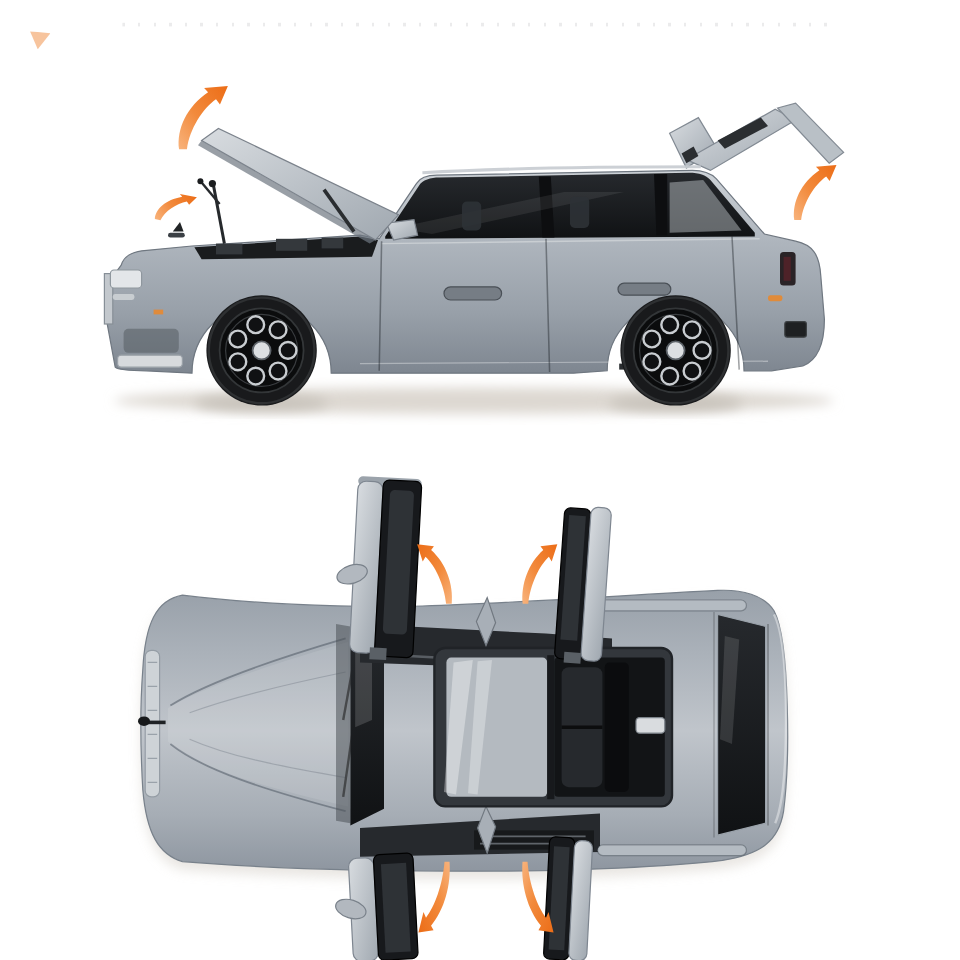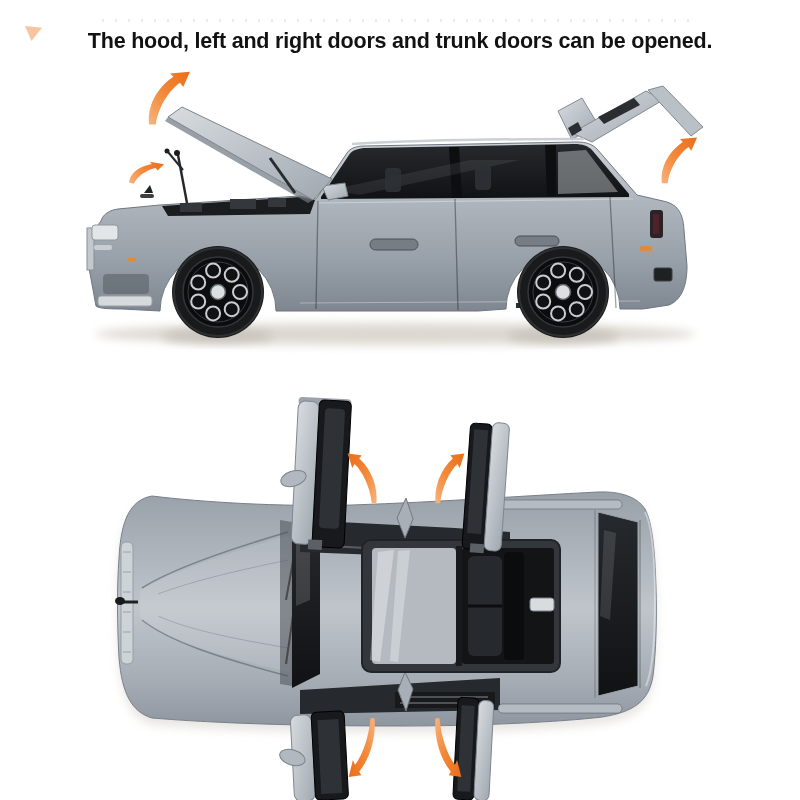--- a/index.html
+++ b/index.html
@@ -27,21 +27,20 @@
   }
   svg{position:absolute;left:0;top:0;}
 </style>
 </head>
 <body>
 
 <div class="canvas">
 
   <div class="corner-mark"></div>
   <div class="watermark-dots"></div>
-  <h1 class="headline">The hood, left and right doors and trunk doors can be opened.</h1>
 
   <svg width="800" height="800" viewBox="0 0 800 800">
     <defs>
       <linearGradient id="orangeGrad" x1="0" y1="1" x2="1" y2="0">
         <stop offset="0" stop-color="#f8b37c"></stop>
         <stop offset=".45" stop-color="#f28a3c"></stop>
         <stop offset="1" stop-color="#ec6d17"></stop>
       </linearGradient>
       <linearGradient id="bodyGrad" x1="0" y1="0" x2="0" y2="1">
         <stop offset="0" stop-color="#cdd2d7"></stop>

